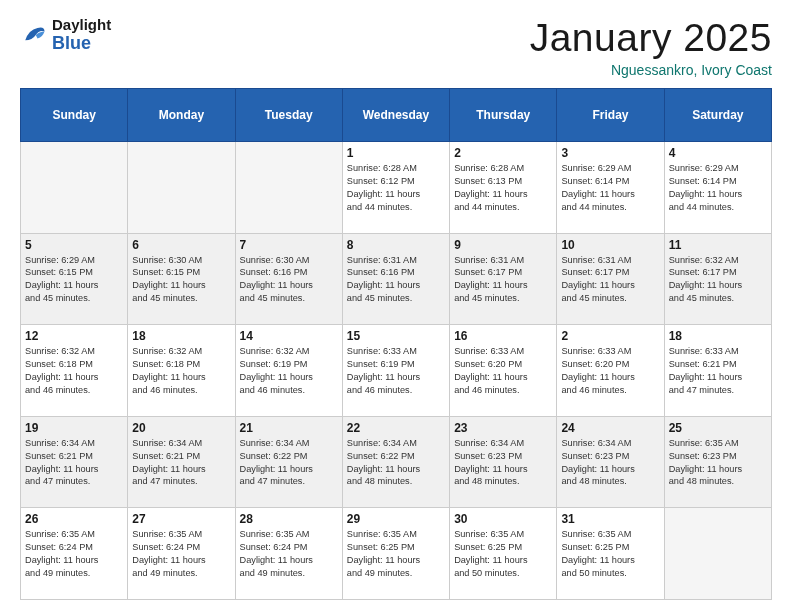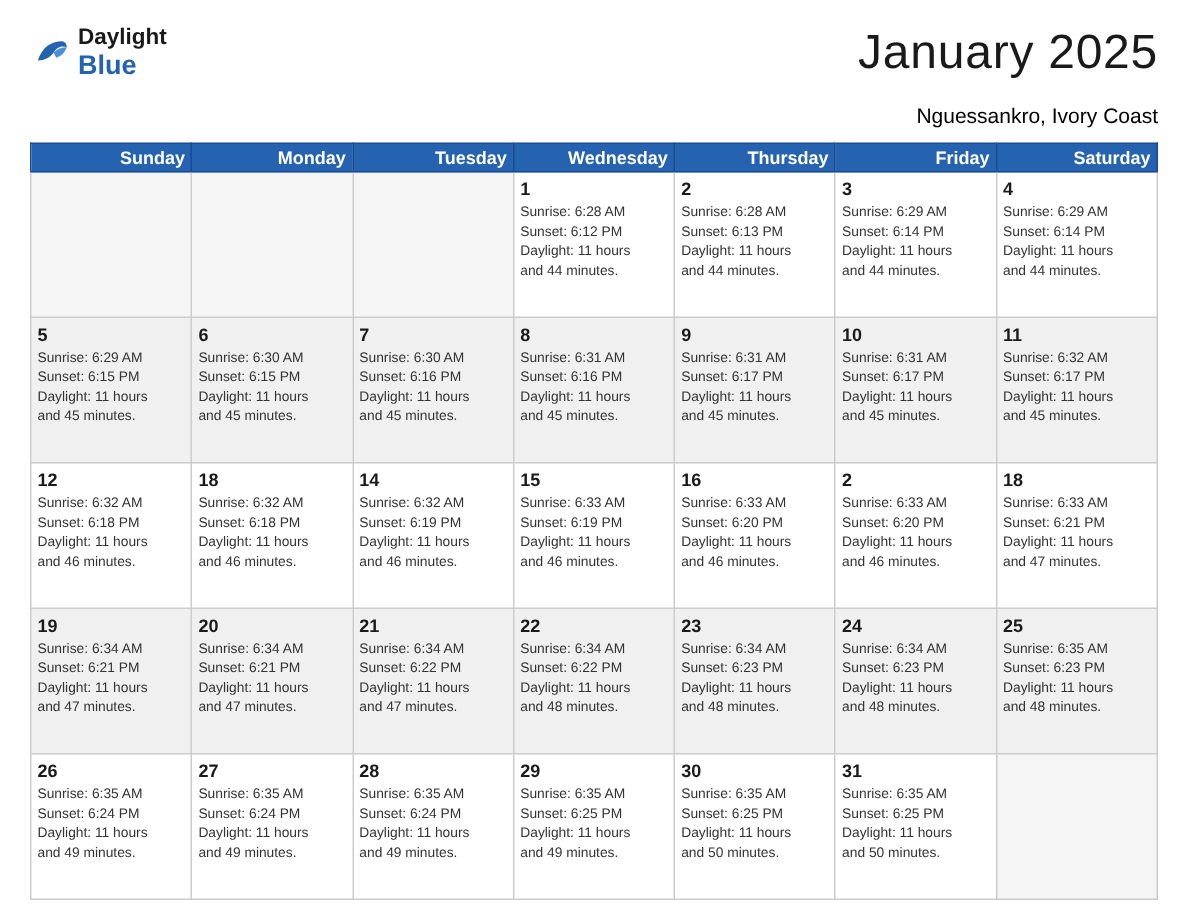--- a/index.html
+++ b/index.html
@@ -29,45 +29,45 @@
       gap: 4px;
     }
     .logo-bird {
       width: 28px;
       height: 28px;
     }
     .title-block {
       text-align: right;
     }
     .month-title {
-      font-size: 32px;
+      font-size: 39px;
       font-weight: 300;
       color: #1a1a1a;
       letter-spacing: 0.5px;
       text-align: right;
     }
     .location {
       font-size: 14px;
-      color: #000000;
-      margin-top: 16px;
+      color: #0f766e;
+      margin-top: 2px;
     }
     .calendar {
       flex: 1;
       border: 1px solid #ccc;
       border-collapse: collapse;
       width: 100%;
       table-layout: fixed;
     }
     .calendar th {
       background: #2563b0;
       color: #fff;
       font-size: 12px;
       font-weight: bold;
-      padding: 2px 4px;
-      text-align: right;
+      padding: 19px 4px;
+      text-align: center;
       border: 1px solid #1a4a90;
     }
     .calendar td {
       vertical-align: top;
       padding: 4px 4px;
       border: 1px solid #ccc;
       font-size: 9.5px;
       color: #222;
       height: 80px;
       background: #fff;

